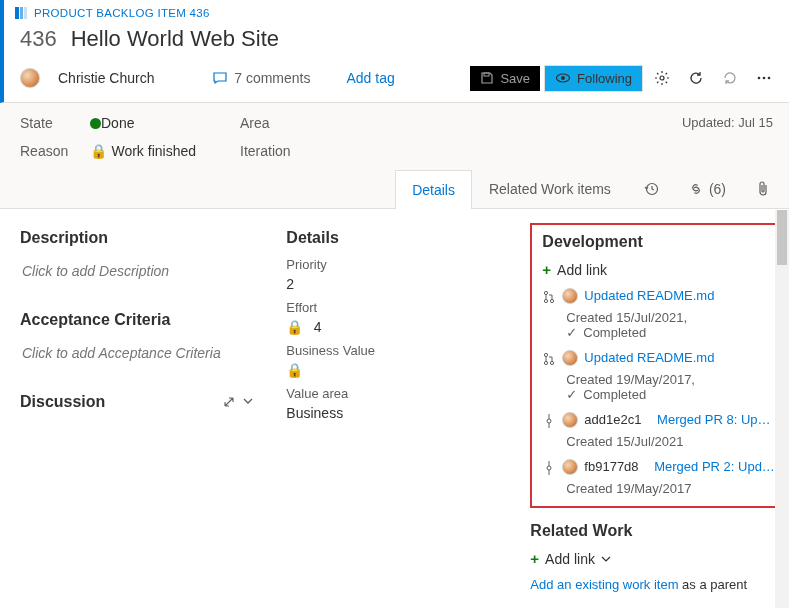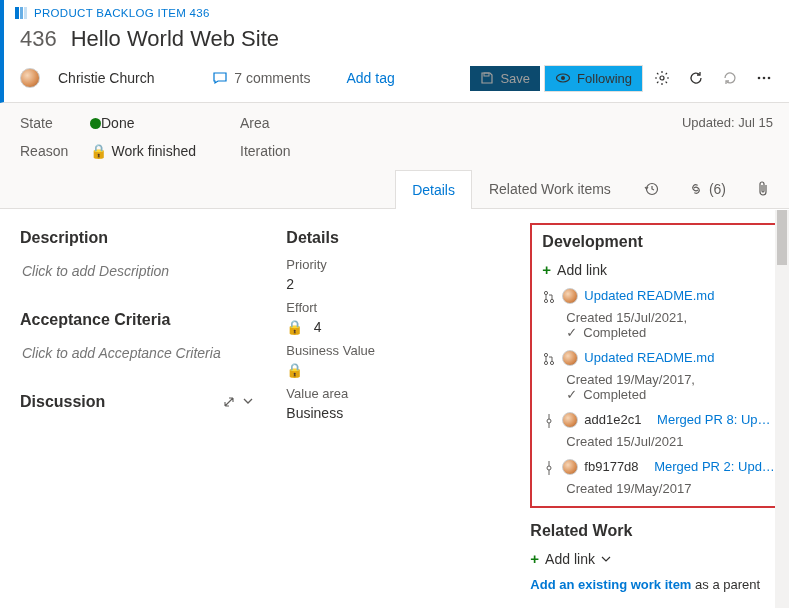--- a/index.html
+++ b/index.html
@@ -55,21 +55,21 @@
     border:1px solid #ccc;
     flex-shrink:0;
   }
   .avatar.sm{width:16px;height:16px;}
   .assignee { font-size:14px; color:#323130; margin-right:auto;}
   .comments { display:flex; align-items:center; gap:6px; color:#605e5c; font-size:14px;}
   .addtag { color:#0078d4; font-size:14px; margin-left:18px; margin-right:18px;}
   .actions { display:flex; align-items:center; gap:4px; margin-left:auto;}
   .btn {
     display:inline-flex; align-items:center; gap:6px;
-    padding:5px 10px; border:none; background:#0c4a6e;
+    padding:5px 10px; border:none; background:#000000;
     font-size:13px; color:#333; cursor:pointer;
   }
   .btn.disabled{ color:#a19f9d;}
   .iconbtn {
     display:inline-flex;align-items:center;justify-content:center;
     width:30px;height:28px;background:transparent;border:none;cursor:pointer;color:#323130;
   }
   .fields-row{
     display:flex;
     padding:12px 16px 10px 20px;
@@ -114,21 +114,21 @@
   .dev-item{display:flex;gap:6px;margin:6px 0;align-items:flex-start;}
   .dev-item .col-icon{width:14px;display:flex;justify-content:center;color:#605e5c;padding-top:2px;}
   .dev-item .lnk{color:#0078d4;cursor:pointer;}
   .sub{color:#605e5c;font-size:13px;margin-left:24px;}
   .check{color:#605e5c;}
   .row-inline{display:flex;align-items:center;gap:6px;}
   .commit-hash{color:#323130;font-size:13px;}
   .scroll{position:absolute;right:0;top:210px;bottom:0;width:14px;background:#f3f2f1;}
   .scroll .thumb{position:absolute;right:2px;top:0;width:10px;height:55px;background:#c8c6c4;}
   .discussion-icons{display:flex;gap:6px;color:#605e5c;}
-  .rw-link{color:#0078d4;font-size:13px;cursor:pointer;font-weight:bold;}
+  .rw-link{color:#0078d4;font-size:13px;cursor:pointer;}
   .rw-row{font-size:13px;margin-top:8px;}
   svg{display:block;}
 </style>
 </head>
 <body>
 
 <div class="topbar">
   <span class="type-icon">
     <svg width="14" height="14" viewBox="0 0 14 14">
         <rect x="1" y="1" width="4" height="12" fill="#0078d4"></rect>

